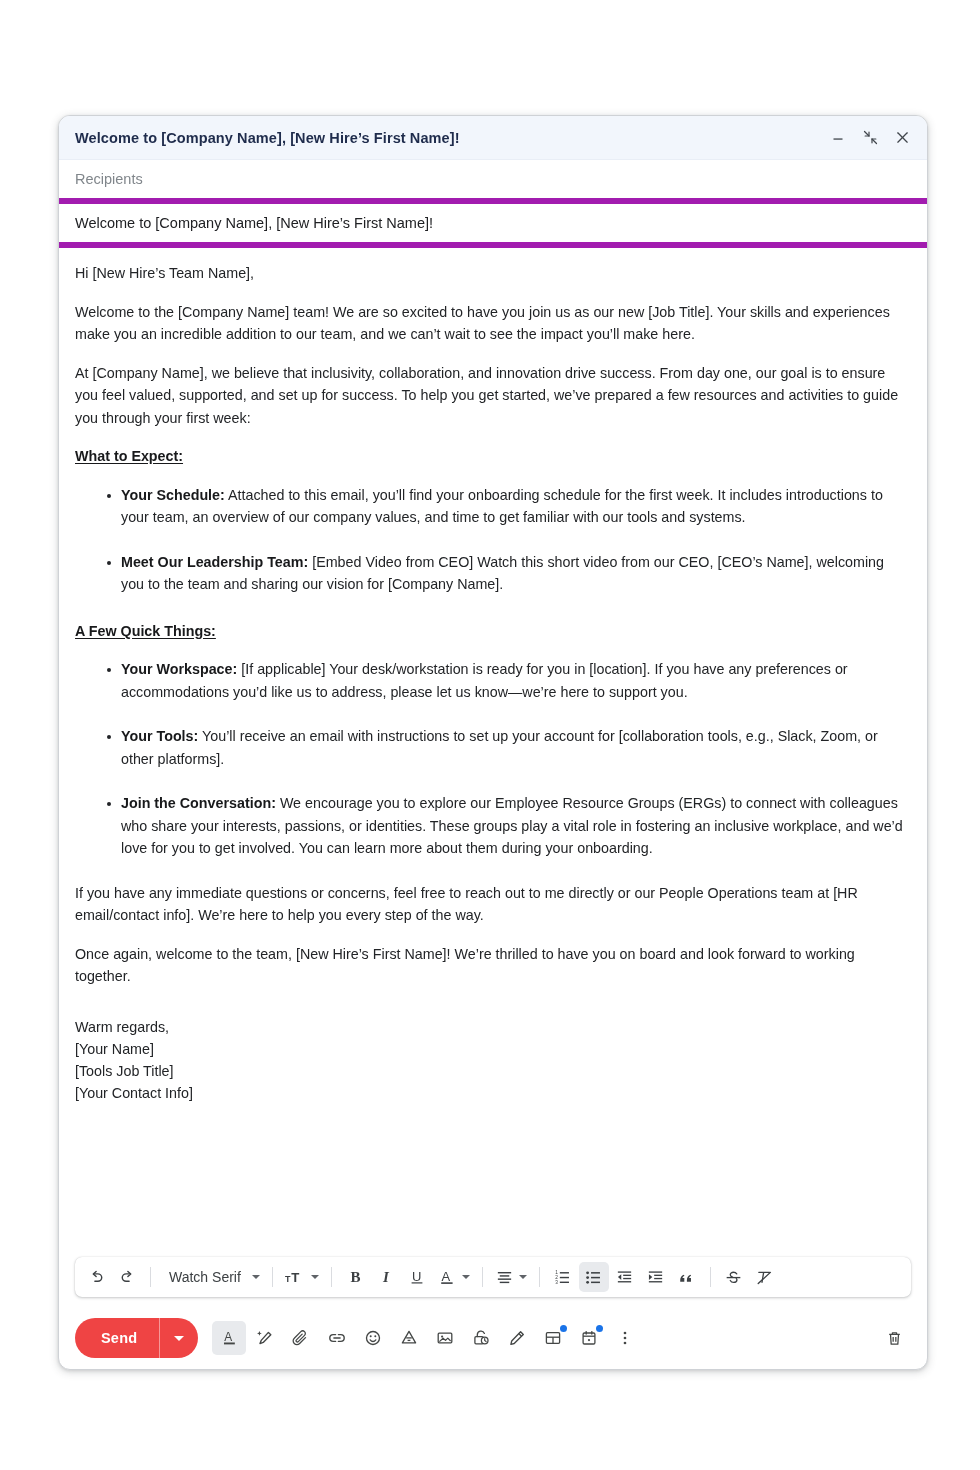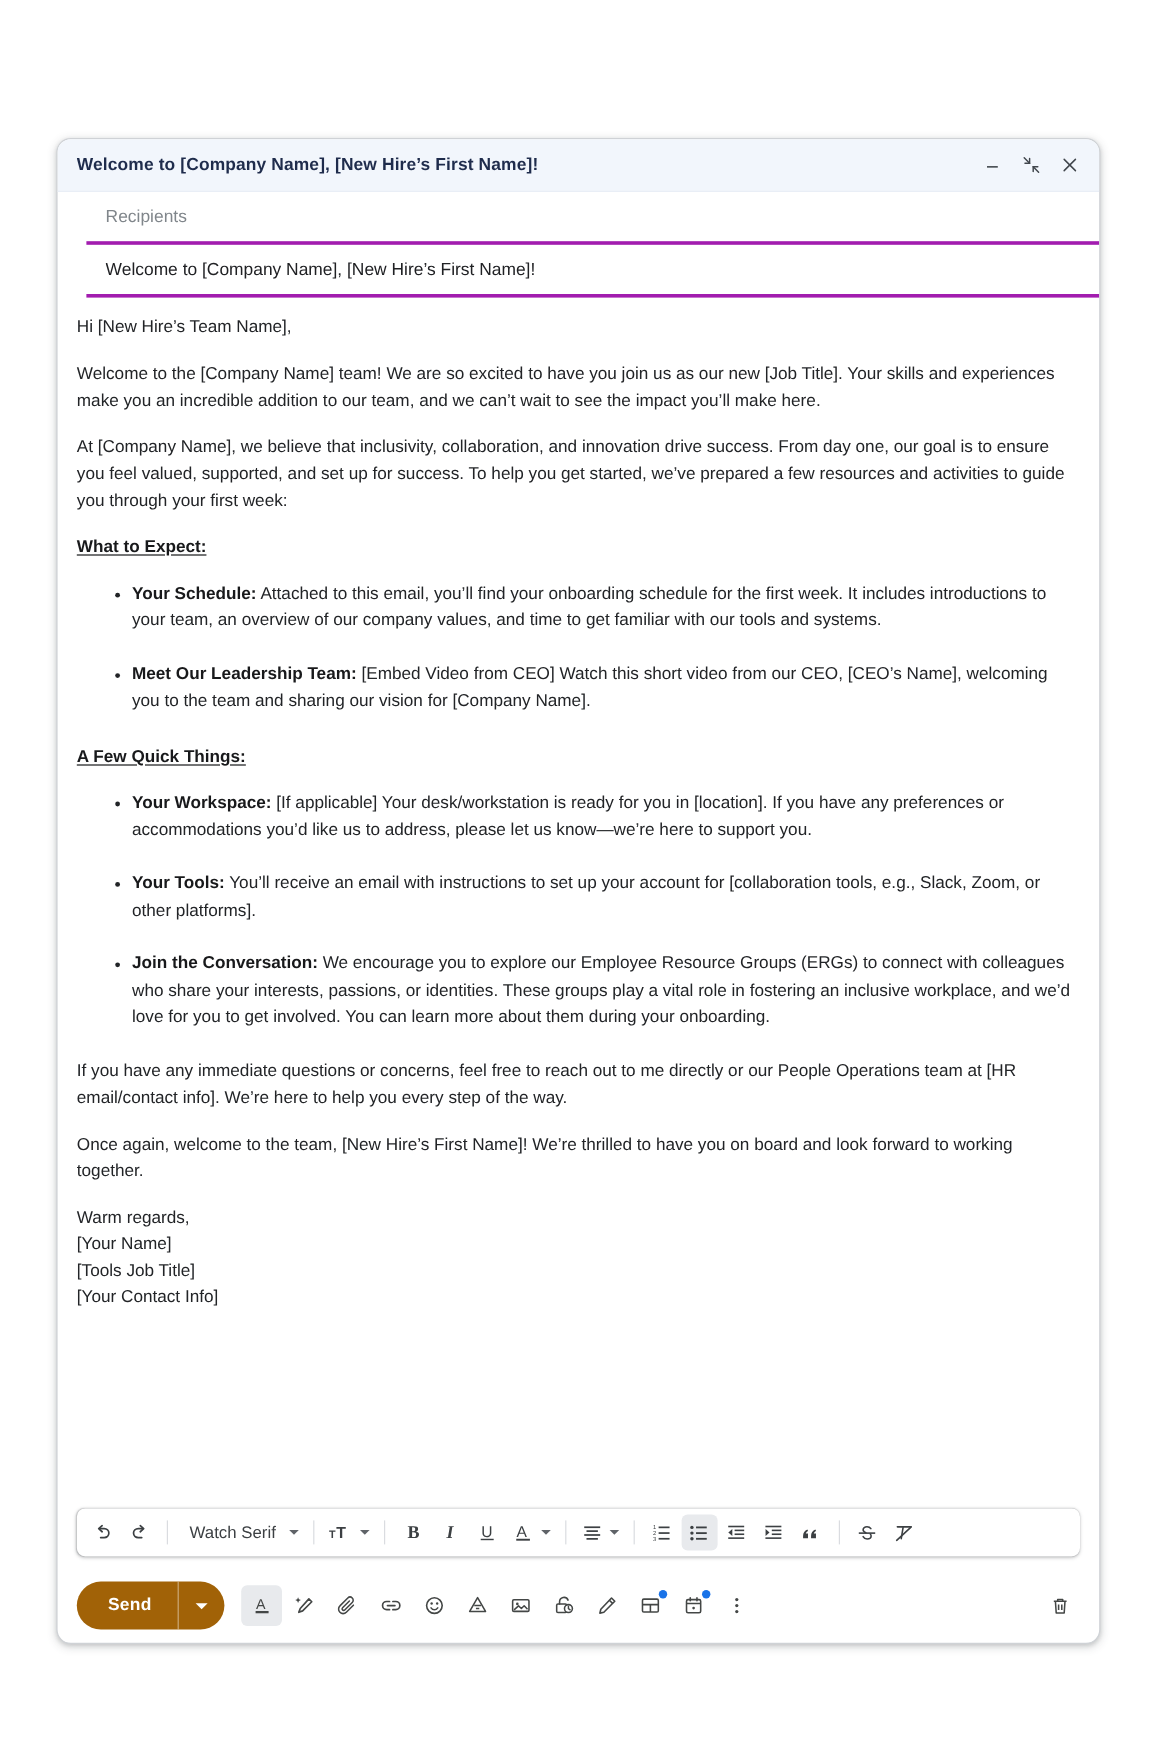--- a/index.html
+++ b/index.html
@@ -14,21 +14,21 @@
   .page {
     position: relative;
     width: 980px;
     height: 1470px;
     background: #ffffff;
   }
 
   
   .compose-window {
     position: absolute;
-    left: 47px;
+    left: 58px;
     top: 115px;
     width: 870px;
     height: 1255px;
     background: #ffffff;
     border: 1px solid #cfd2d6;
     border-radius: 12px;
     box-shadow: 0 2px 8px rgba(60,64,67,.22), 0 1px 3px rgba(60,64,67,.12);
     display: flex;
     flex-direction: column;
     overflow: hidden;
@@ -66,24 +66,23 @@
     color: #41464c;
     cursor: pointer;
     border-radius: 3px;
   }
   .hdr-btn svg { display: block; }
 
   
   .field-row {
     flex: 0 0 auto;
     padding: 0 16px;
-    border-bottom: 3px solid #a21caf;
-    display: flex;
-    align-items: center;
-    margin-left: 24px;
+    border-bottom: 6px solid #a21caf;
+    display: flex;
+    align-items: center;
   }
   .recipients-row { height: 44px; }
   .subject-row { height: 44px; }
   .field-text {
     font-size: 14.5px;
     color: #202124;
     width: 100%;
     white-space: nowrap;
     overflow: hidden;
   }
@@ -123,21 +122,21 @@
   ul.body-list li::before {
     content: "";
     position: absolute;
     left: -14px;
     top: 10px;
     width: 4px; height: 4px;
     border-radius: 50%;
     background: #222427;
   }
   ul.body-list li b { font-weight: bold; color: #18191b; }
-  .sig-block { margin-top: 16px; }
+  .sig-block { margin-top: 28px; }
   .sig-block div { line-height: 22px; }
 
   
   .format-toolbar {
     flex: 0 0 auto;
     margin: 8px 16px 10px 16px;
     height: 40px;
     border-radius: 7px;
     background: #ffffff;
     box-shadow: 0 1px 3px rgba(60,64,67,.28), 0 0 1px rgba(60,64,67,.25);
@@ -186,21 +185,21 @@
     height: 62px;
     display: flex;
     align-items: center;
     padding: 0 16px;
     gap: 0;
   }
   .send-group {
     display: flex;
     align-items: stretch;
     height: 40px;
-    background: #a16207;
+    background: #ef4444;
     border-radius: 20px;
     overflow: hidden;
     cursor: pointer;
     flex: 0 0 auto;
   }
   .send-label {
     display: flex;
     align-items: center;
     padding: 0 22px 0 26px;
     color: #ffffff;

